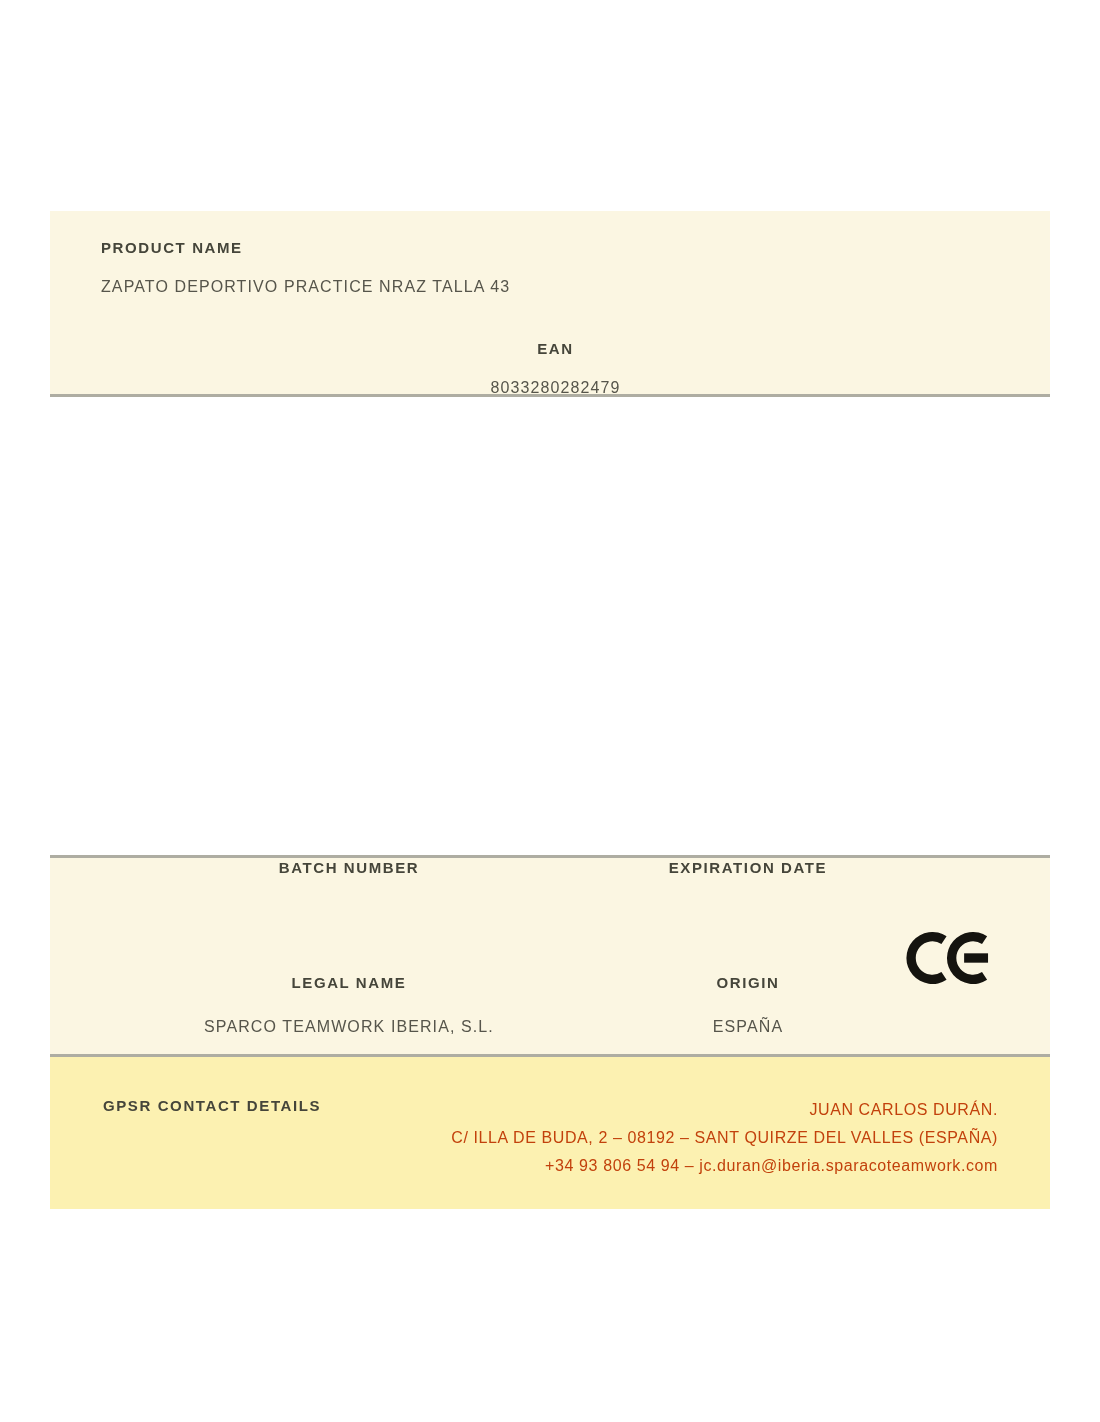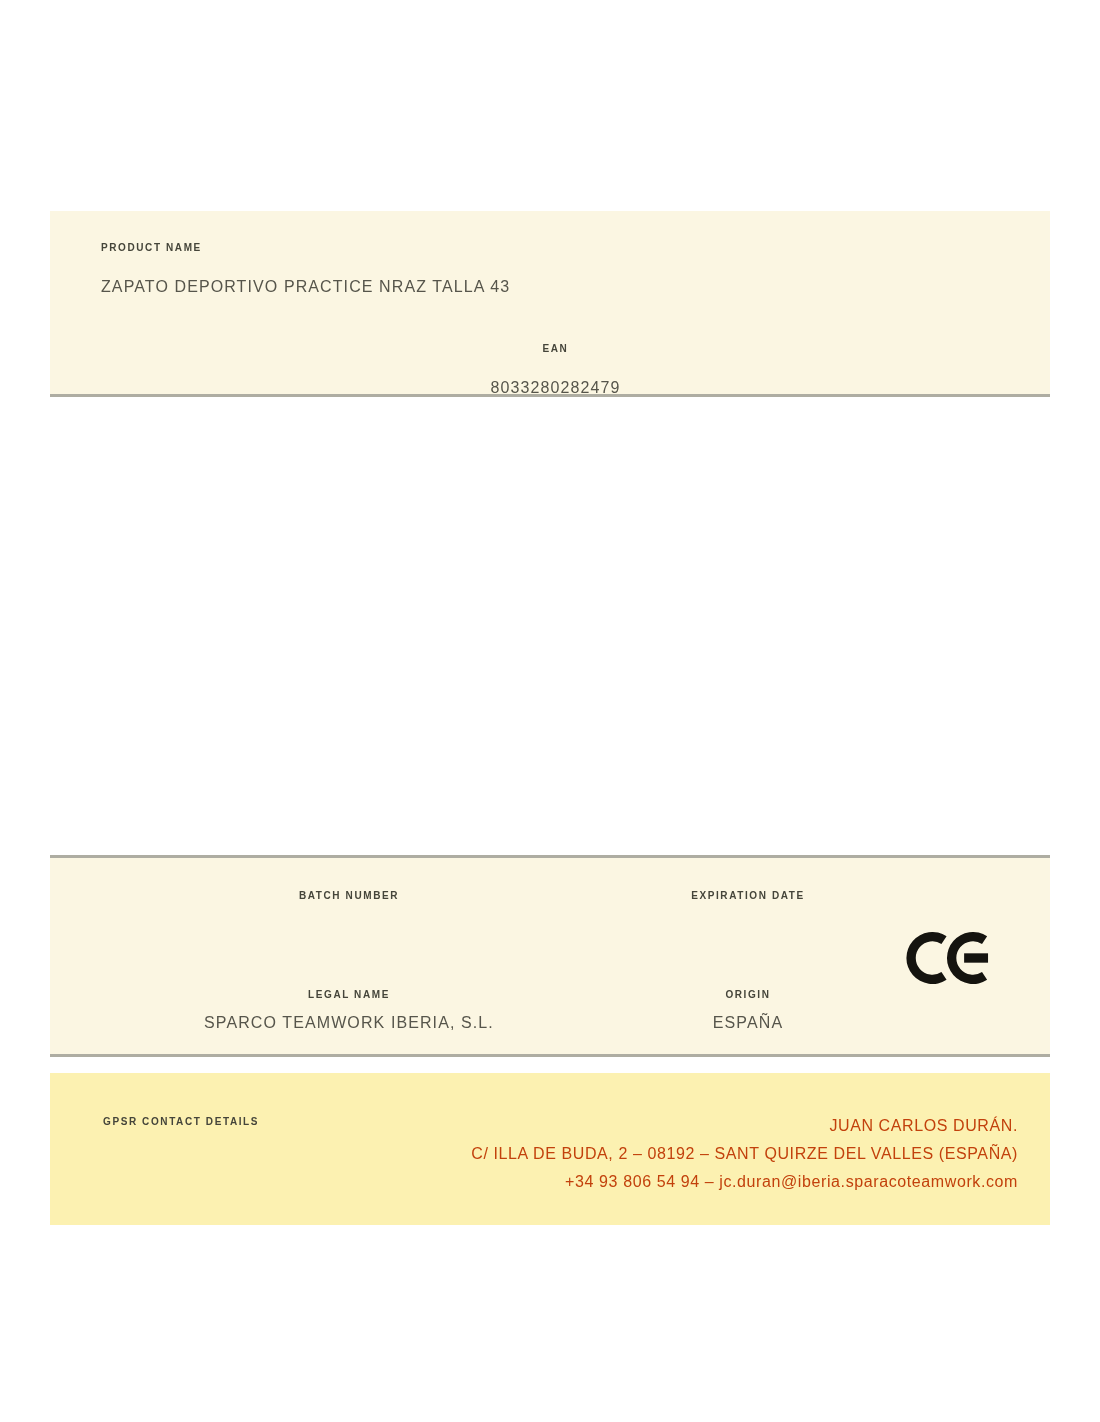--- a/index.html
+++ b/index.html
@@ -14,21 +14,21 @@
     position: relative;
     width: 1100px;
     height: 1422px;
     background: #ffffff;
     overflow: hidden;
   }
 
   
   .label {
     font-weight: 700;
-    font-size: 10px;
+    font-size: 15px;
     letter-spacing: 1.6px;
     color: #45453a;
     line-height: 19px;
   }
   .value {
     font-weight: 400;
     font-size: 16px;
     letter-spacing: 1.1px;
     color: #56554b;
     line-height: 19px;
@@ -53,49 +53,48 @@
     position: absolute;
     left: 50px;
     top: 855px;
     width: 1000px;
     height: 202px;
     background: #fbf6e2;
     border-top: 3px solid #aeada2;
     border-bottom: 3px solid #aeada2;
   }
   .s2-row { display: flex; }
-  .s2-row-1 { padding-top: 28px; }
+  .s2-row-1 { }
   .s2-row-2 { margin-top: 71px; }
   .s2-col-1 { margin-left: 99px; width: 400px; text-align: center; }
   .s2-col-2 { margin-left: 49px;  width: 300px; text-align: center; }
-  .s2-value { margin-top: 9px; }
+  .s2-value { margin-top: 25px; }
 
   .ce-wrap {
     position: absolute;
     top: 74px;
     right: 60px;
     width: 84px;
     height: 52px;
   }
   .ce-wrap svg { display: block; width: 84px; height: 52px; }
   .ce-wrap path, .ce-wrap rect { fill: #15140f; }
 
   
   .section-gpsr {
     position: absolute;
     left: 50px;
     top: 1057px;
     width: 1000px;
     height: 152px;
     background: #fcf1b1;
-    padding: 39px 32px 0 53px;
+    padding: 39px 52px 0 53px;
     display: flex;
     justify-content: space-between;
     align-items: flex-start;
-    margin-top: 16px;
   }
   .gpsr-lines {
     text-align: right;
     font-size: 16px;
     letter-spacing: 0.6px;
     color: #c2410c;
   }
   .gpsr-lines .line { line-height: 28px; }
 </style>
 </head>

